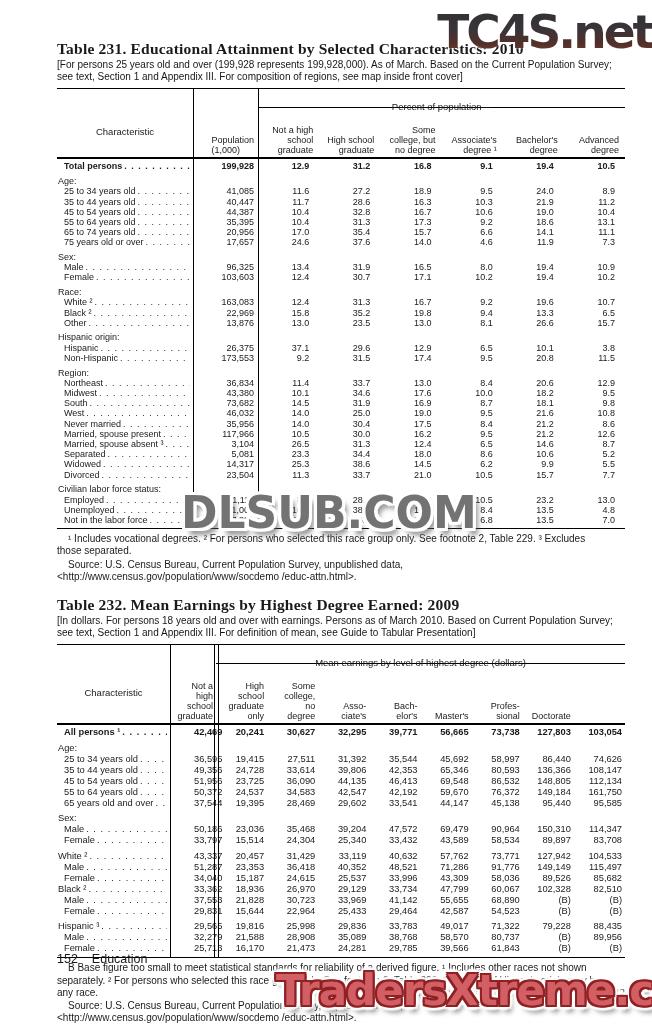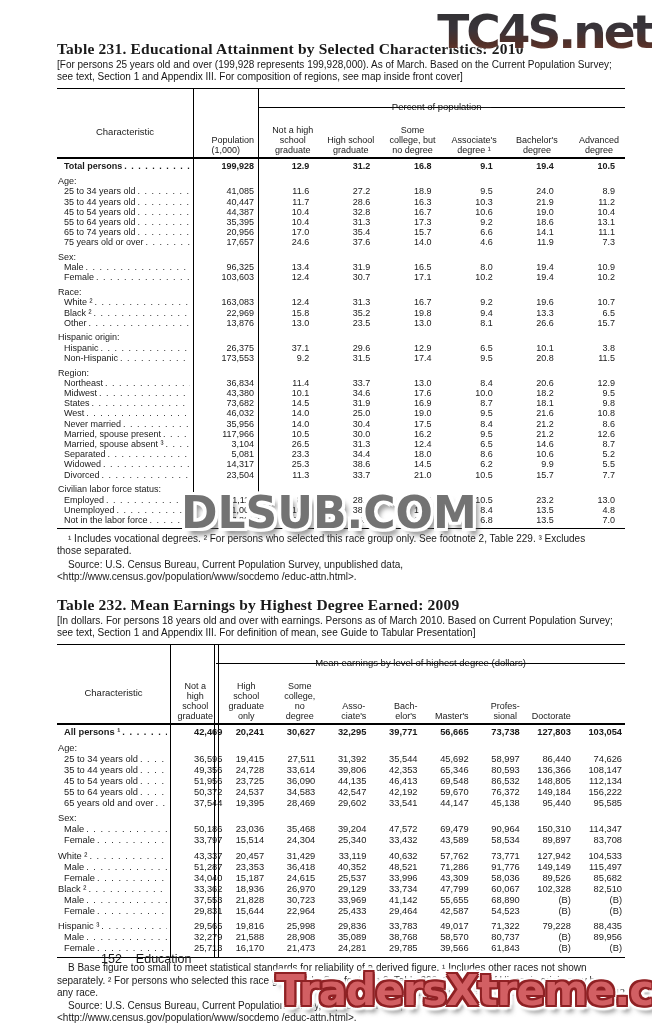--- a/index.html
+++ b/index.html
@@ -22,21 +22,21 @@
   .t232 .thead{grid-template-columns:113px 46px repeat(8,1fr);grid-template-rows:15px auto;}
   .hc{font-size:9px;line-height:10px;margin-top:18px;}
   .h-char{grid-row:1/3;grid-column:1;display:flex;align-items:center;justify-content:center;font-size:9.5px;}
   .h-pop{grid-row:1/3;grid-column:2;display:flex;align-items:flex-end;justify-content:flex-end;
          text-align:left;white-space:pre-line;padding:0 4px 2px 0;}
   .h-span{grid-row:1;display:flex;align-items:center;justify-content:center;
           border-bottom:1px solid #000;font-size:9.5px;}
   .t231 .h-span{grid-column:3/9;}
   .t232 .h-span{grid-column:3/11;}
   .h-col{grid-row:2;display:flex;align-items:flex-end;justify-content:flex-end;
-         text-align:center;white-space:pre-line;padding:3px 6px 2px 0;}
+         text-align:right;white-space:pre-line;padding:3px 6px 2px 0;}
   .t232 .h-col{padding-right:3px;}
 
   .tbody{border-bottom:1px solid #000;padding:2px 0 3px 0;}
   .trow{display:grid;align-items:baseline;}
   .t231 .trow{grid-template-columns:136px 65px repeat(6,1fr);font-size:9px;line-height:10.2px;}
   .t232 .trow{grid-template-columns:113px 46px repeat(8,1fr);font-size:9.3px;line-height:11px;}
   .trow.gap{margin-top:4.5px;}
   .trow.bold{font-weight:700;}
   .lcell{display:flex;overflow:hidden;white-space:nowrap;padding-left:1px;}
   .lcell.ind{padding-left:7px;}
@@ -46,21 +46,21 @@
   .t231 .vcell{padding-right:10px;}
   .t231 .vcell.first{padding-right:4px;}
   .t232 .vcell{padding-right:3px;}
   .t232 .vcell.first{padding-right:4px;padding-left:24px;}
 
   .fn{font-size:10px;line-height:12.2px;text-indent:11px;margin:4px 16px 0 0;
       overflow-wrap:anywhere;}
   .src{font-size:10px;line-height:12.2px;text-indent:11px;margin:1px 0 0 0;
        overflow-wrap:anywhere;}
 
-  .footer-left{position:absolute;left:57px;top:952px;font-size:12.5px;margin-left:44px;}
+  .footer-left{position:absolute;left:57px;top:952px;font-size:12.5px;}
   .footer-left .sec{margin-left:14px;}
   .footer-credit{position:absolute;right:27px;top:987px;font-size:10px;
                  font-family:"Liberation Serif",serif;color:#222;}
 
   .wm{position:absolute;pointer-events:none;font-family:"DejaVu Sans",sans-serif;white-space:nowrap;}
   .wm-tc4s{top:4px;right:0px;font-weight:800;font-size:47px;letter-spacing:-3px;
     background:linear-gradient(to bottom,#313133 8%,#39343a 45%,#513029 72%,#7c4034 95%);
     -webkit-background-clip:text;background-clip:text;color:transparent;
     filter:drop-shadow(0 0 1px rgba(255,255,255,.85));}
   .wm-dlsub{left:181px;top:487px;font-weight:900;font-size:44px;letter-spacing:0px;
@@ -338,21 +338,21 @@
             <div class="vcell first">43,380</div>
             <div class="vcell">10.1</div>
             <div class="vcell">34.6</div>
             <div class="vcell">17.6</div>
             <div class="vcell">10.0</div>
             <div class="vcell">18.2</div>
             <div class="vcell">9.5</div>
           </div>
           <div class="trow">
             <div class="lcell ind">
-              <span>States</span>
+              <span>South</span>
               <span class="leader"></span>
             </div>
             <div class="vcell first">73,682</div>
             <div class="vcell">14.5</div>
             <div class="vcell">31.9</div>
             <div class="vcell">16.9</div>
             <div class="vcell">8.7</div>
             <div class="vcell">18.1</div>
             <div class="vcell">9.8</div>
           </div>
@@ -599,21 +599,21 @@
               <span class="leader"></span>
             </div>
             <div class="vcell first">50,372</div>
             <div class="vcell">24,537</div>
             <div class="vcell">34,583</div>
             <div class="vcell">42,547</div>
             <div class="vcell">42,192</div>
             <div class="vcell">59,670</div>
             <div class="vcell">76,372</div>
             <div class="vcell">149,184</div>
-            <div class="vcell">156,222</div>
+            <div class="vcell">161,750</div>
           </div>
           <div class="trow">
             <div class="lcell ind">
               <span>65 years old and over</span>
               <span class="leader"></span>
             </div>
             <div class="vcell first">37,544</div>
             <div class="vcell">19,395</div>
             <div class="vcell">28,469</div>
             <div class="vcell">29,602</div>

